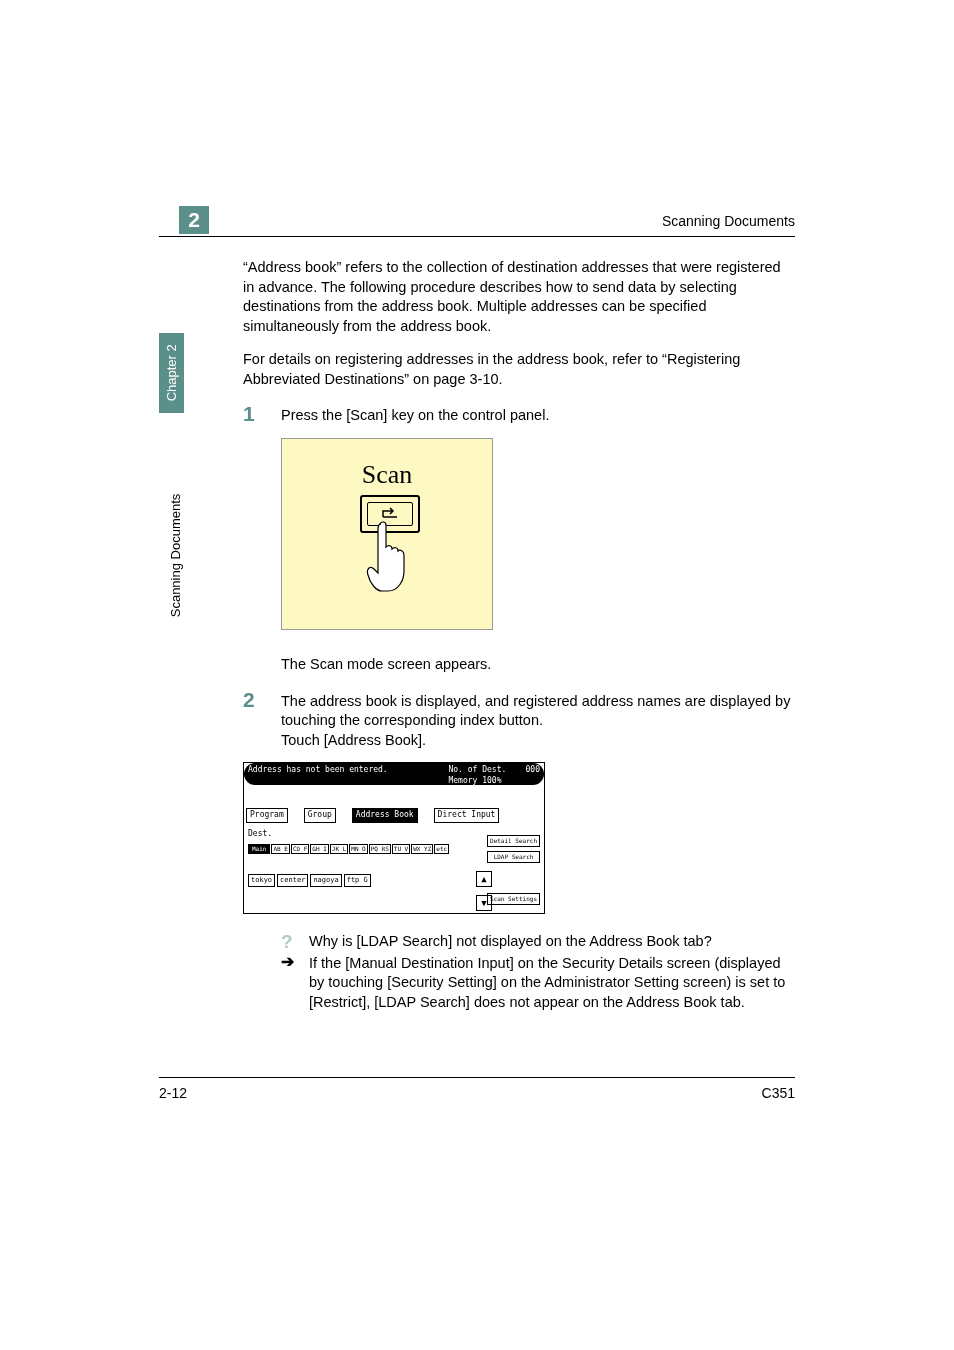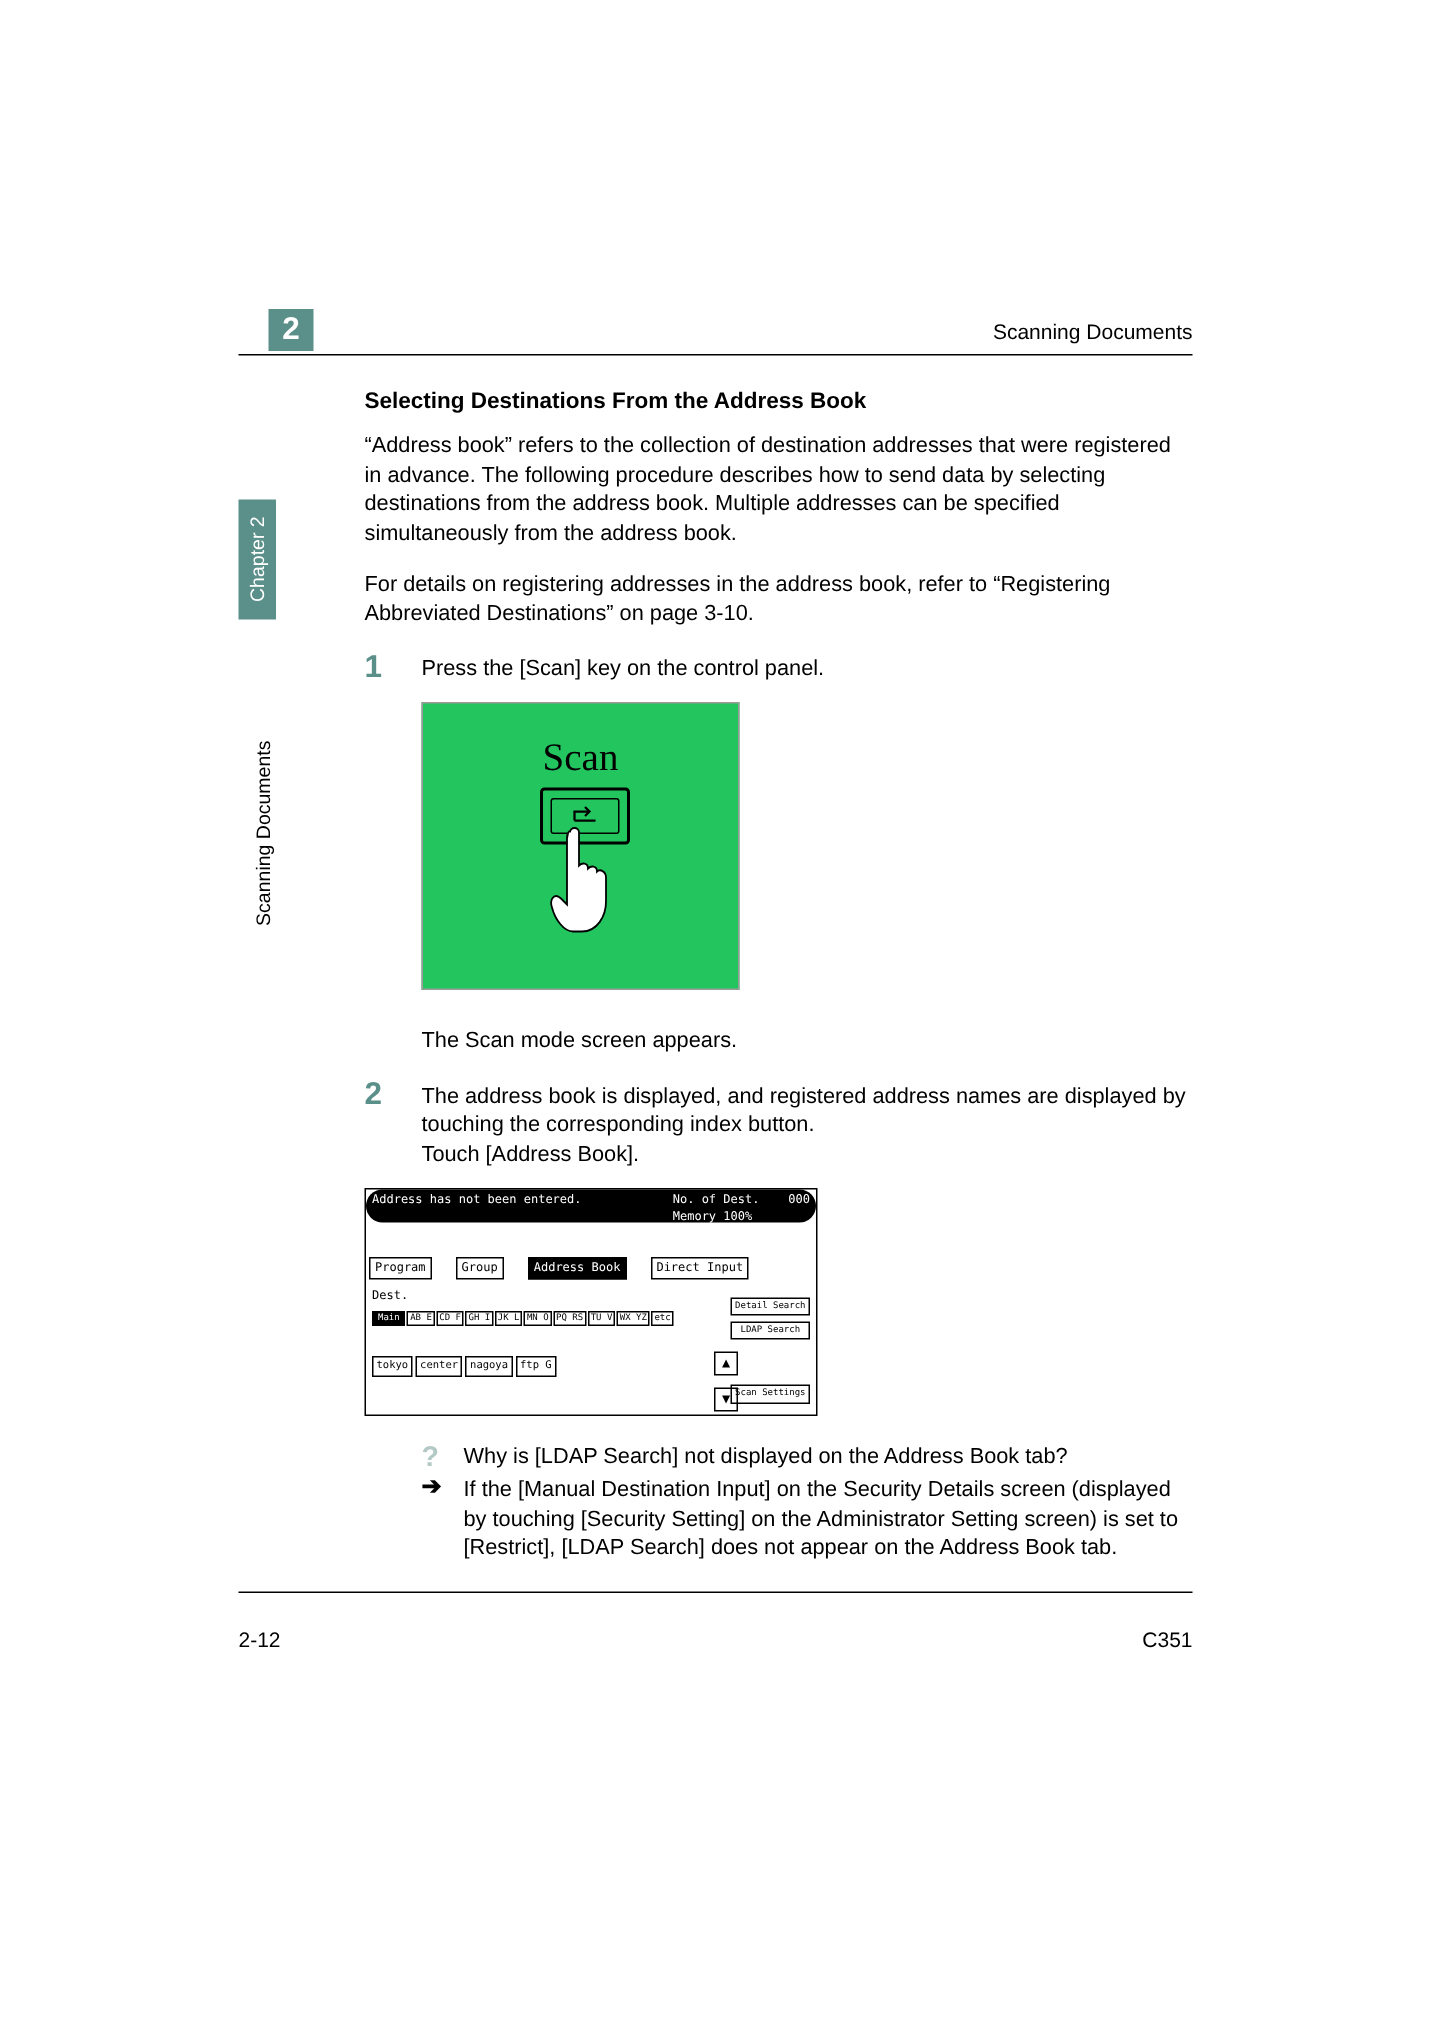--- a/index.html
+++ b/index.html
@@ -109,21 +109,21 @@
   .step-body {
     flex: 1 1 auto;
     padding-top: 3px;
   }
   .illus-frame {
     margin-left: 38px;
     width: 210px;
     height: 190px;
     border: 1px solid #9a9a9a;
     position: relative;
-    background: #22c55e;
+    background: #fef9c3;
     margin-bottom: 22px;
   }
   .scan-lbl {
     position: absolute;
     top: 18px;
     left: 0;
     right: 0;
     text-align: center;
     font-family: "Times New Roman", serif;
     font-size: 26px;
@@ -277,42 +277,41 @@
     flex: 1 1 auto;
   }
   .footer {
     position: absolute;
     left: 159px;
     right: 159px;
     bottom: 247px;
     border-top: 1px solid #000;
     display: flex;
     justify-content: space-between;
-    padding-top: 22px;
+    padding-top: 6px;
     font-size: 14px;
   }
 </style>
 </head>
 <body>
 
 <div class="page">
 
   <div class="chapter-badge">2</div>
   <div class="running-head">Scanning Documents</div>
   <div class="hrule"></div>
 
   <div class="side-tab1">
     <span>Chapter 2</span>
   </div>
   <div class="side-tab2">
     <span>Scanning Documents</span>
   </div>
 
   <div class="content">
-    <h3>Selecting Destinations From the Address Book</h3>
     <p>“Address book” refers to the collection of destination addresses that were registered in advance. The following procedure describes how to send data by selecting destinations from the address book. Multiple addresses can be specified simultaneously from the address book.</p>
     <p>For details on registering addresses in the address book, refer to “Registering Abbreviated Destinations” on page 3-10.</p>
 
     <div class="step-row">
       <div class="step-num">1</div>
       <div class="step-body">Press the [Scan] key on the control panel.</div>
     </div>
 
     <div class="illus-frame">
       <div class="scan-lbl">Scan</div>

